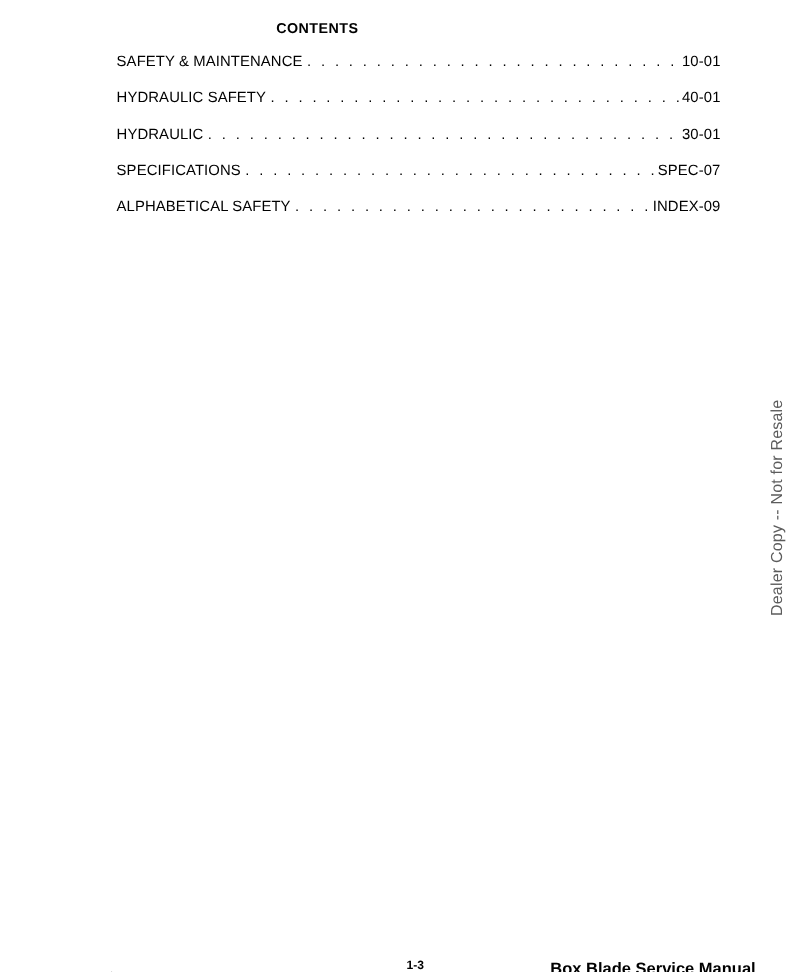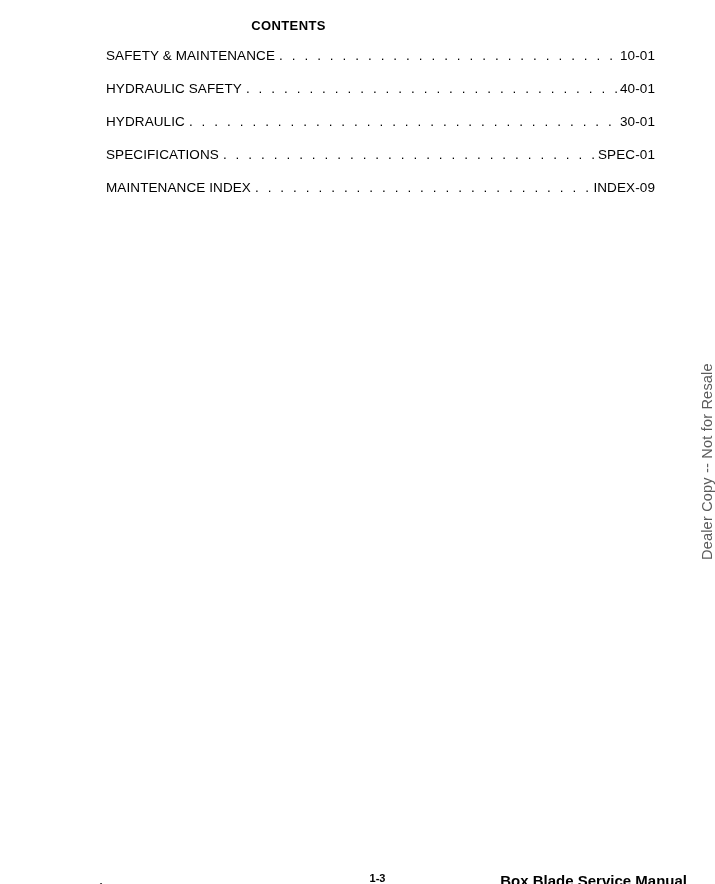--- a/index.html
+++ b/index.html
@@ -148,25 +148,25 @@
 
     <div class="toc-row">
       <span class="toc-label">HYDRAULIC</span>
       <span class="toc-leader">. . . . . . . . . . . . . . . . . . . . . . . . . . . . . . . . . . . . . . . . . . . . . . . . . . . . . . . . . . . . . . . . . . . . . . . . . . . . . . . . . . . . . . . . . .</span>
       <span class="toc-page">30-01</span>
     </div>
 
     <div class="toc-row">
       <span class="toc-label">SPECIFICATIONS</span>
       <span class="toc-leader">. . . . . . . . . . . . . . . . . . . . . . . . . . . . . . . . . . . . . . . . . . . . . . . . . . . . . . . . . . . . . . . . . . . . . . . . . . . . . . . . . . . . .</span>
-      <span class="toc-page">SPEC-01</span>
+      <span class="toc-page">SPEC-07</span>
     </div>
 
     <div class="toc-row">
-      <span class="toc-label">MAINTENANCE INDEX</span>
+      <span class="toc-label">ALPHABETICAL SAFETY</span>
       <span class="toc-leader">. . . . . . . . . . . . . . . . . . . . . . . . . . . . . . . . . . . . . . . . . . . . . . . . . . . . . . . . . . . . . . . . . . . . . . . . . . . . . . . . . . . . . .</span>
       <span class="toc-page">INDEX-09</span>
     </div>
 
   </div>
 
   <div class="watermark">
     <span>Dealer Copy -- Not for Resale</span>
   </div>
 

